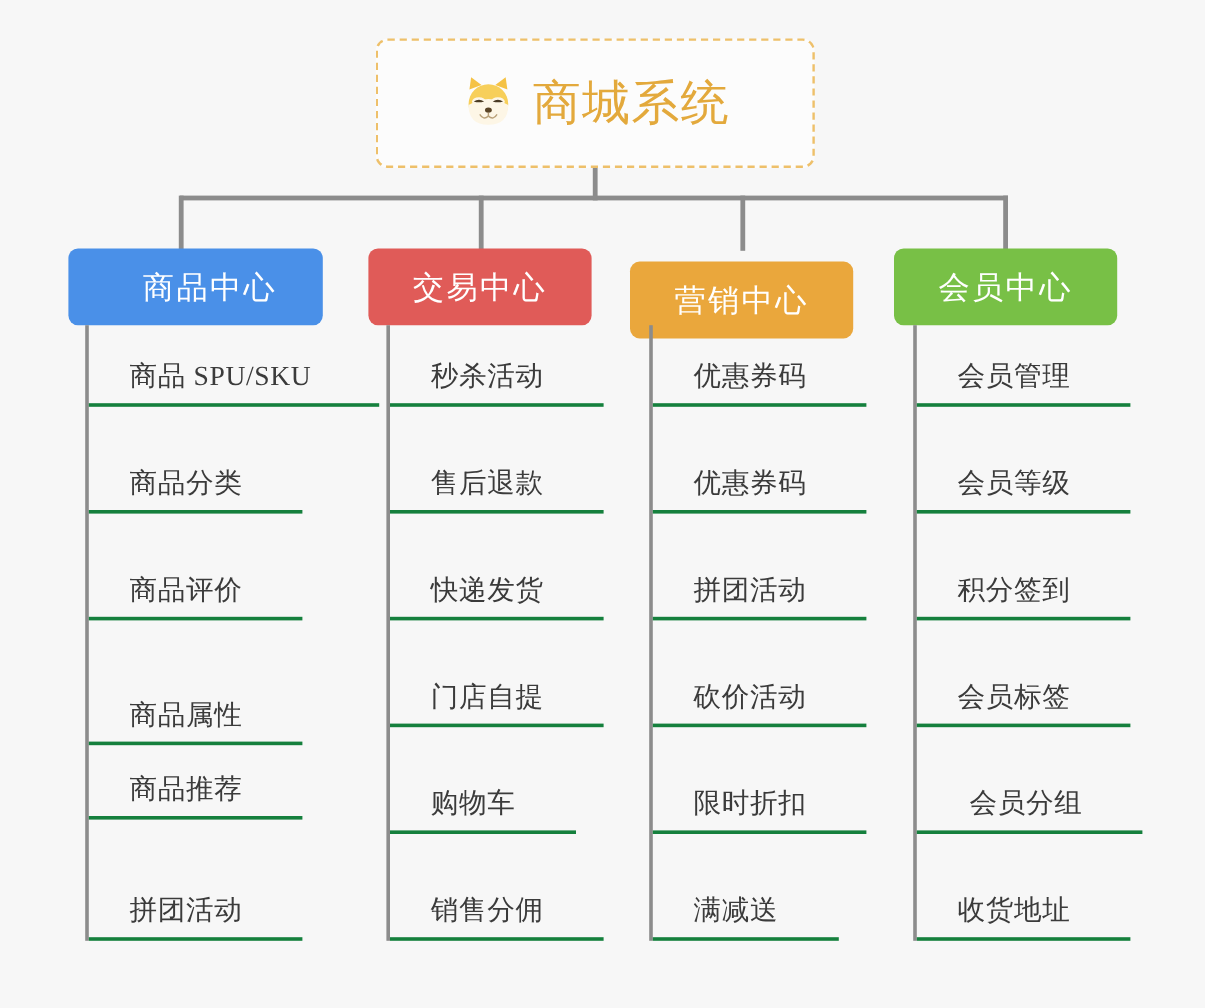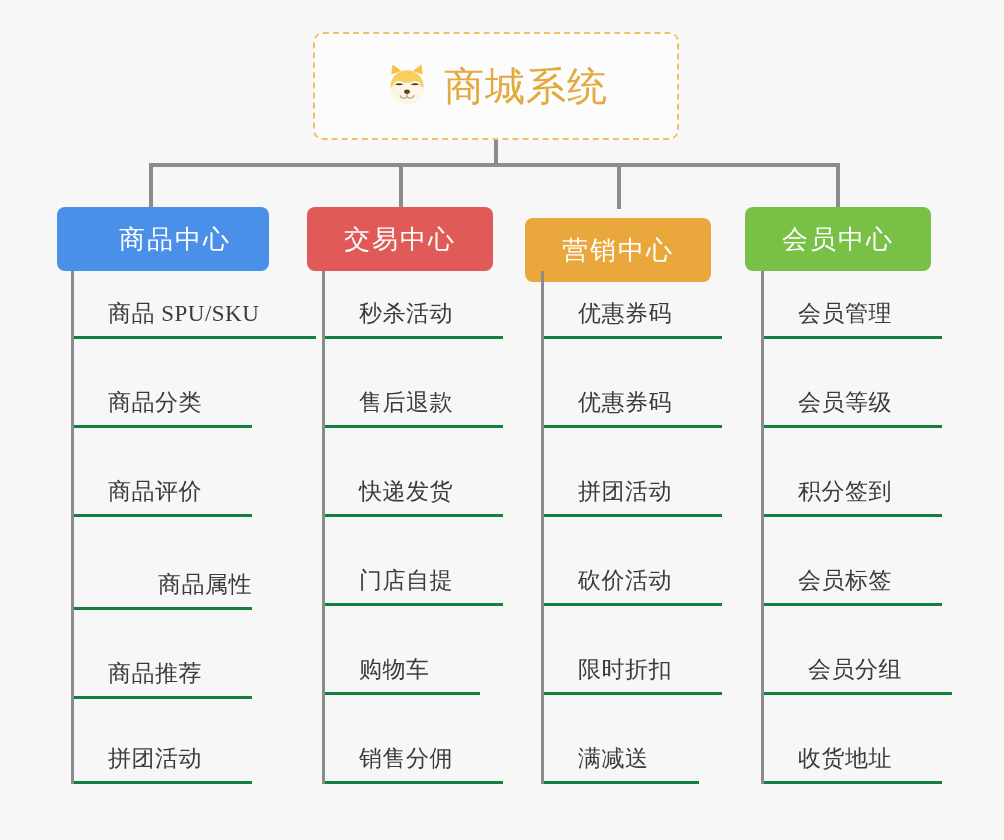--- a/index.html
+++ b/index.html
@@ -158,24 +158,24 @@
     <div class="leaf-spine" style="height: 513px;"></div>
     <div class="leaf-item" style="top: 28px; width: 208px;">
       <span class="leaf-text">商品 SPU/SKU</span>
     </div>
     <div class="leaf-item" style="top: 117px; width: 144px;">
       <span class="leaf-text">商品分类</span>
     </div>
     <div class="leaf-item" style="top: 206px; width: 144px;">
       <span class="leaf-text">商品评价</span>
     </div>
-    <div class="leaf-item" style="top: 299px; width: 144px; text-align: right;">
+    <div class="leaf-item" style="top: 310px; width: 144px;">
       <span class="leaf-text">商品属性</span>
     </div>
-    <div class="leaf-item" style="top: 388px; width: 144px;">
+    <div class="leaf-item" style="top: 372px; width: 144px;">
       <span class="leaf-text">商品推荐</span>
     </div>
     <div class="leaf-item" style="top: 473px; width: 144px;">
       <span class="leaf-text">拼团活动</span>
     </div>
   </div>
 
   <div class="leaf-col" style="left:322px;">
     <div class="leaf-spine" style="height: 513px;"></div>
     <div class="leaf-item" style="top: 28px; width: 144px;">

